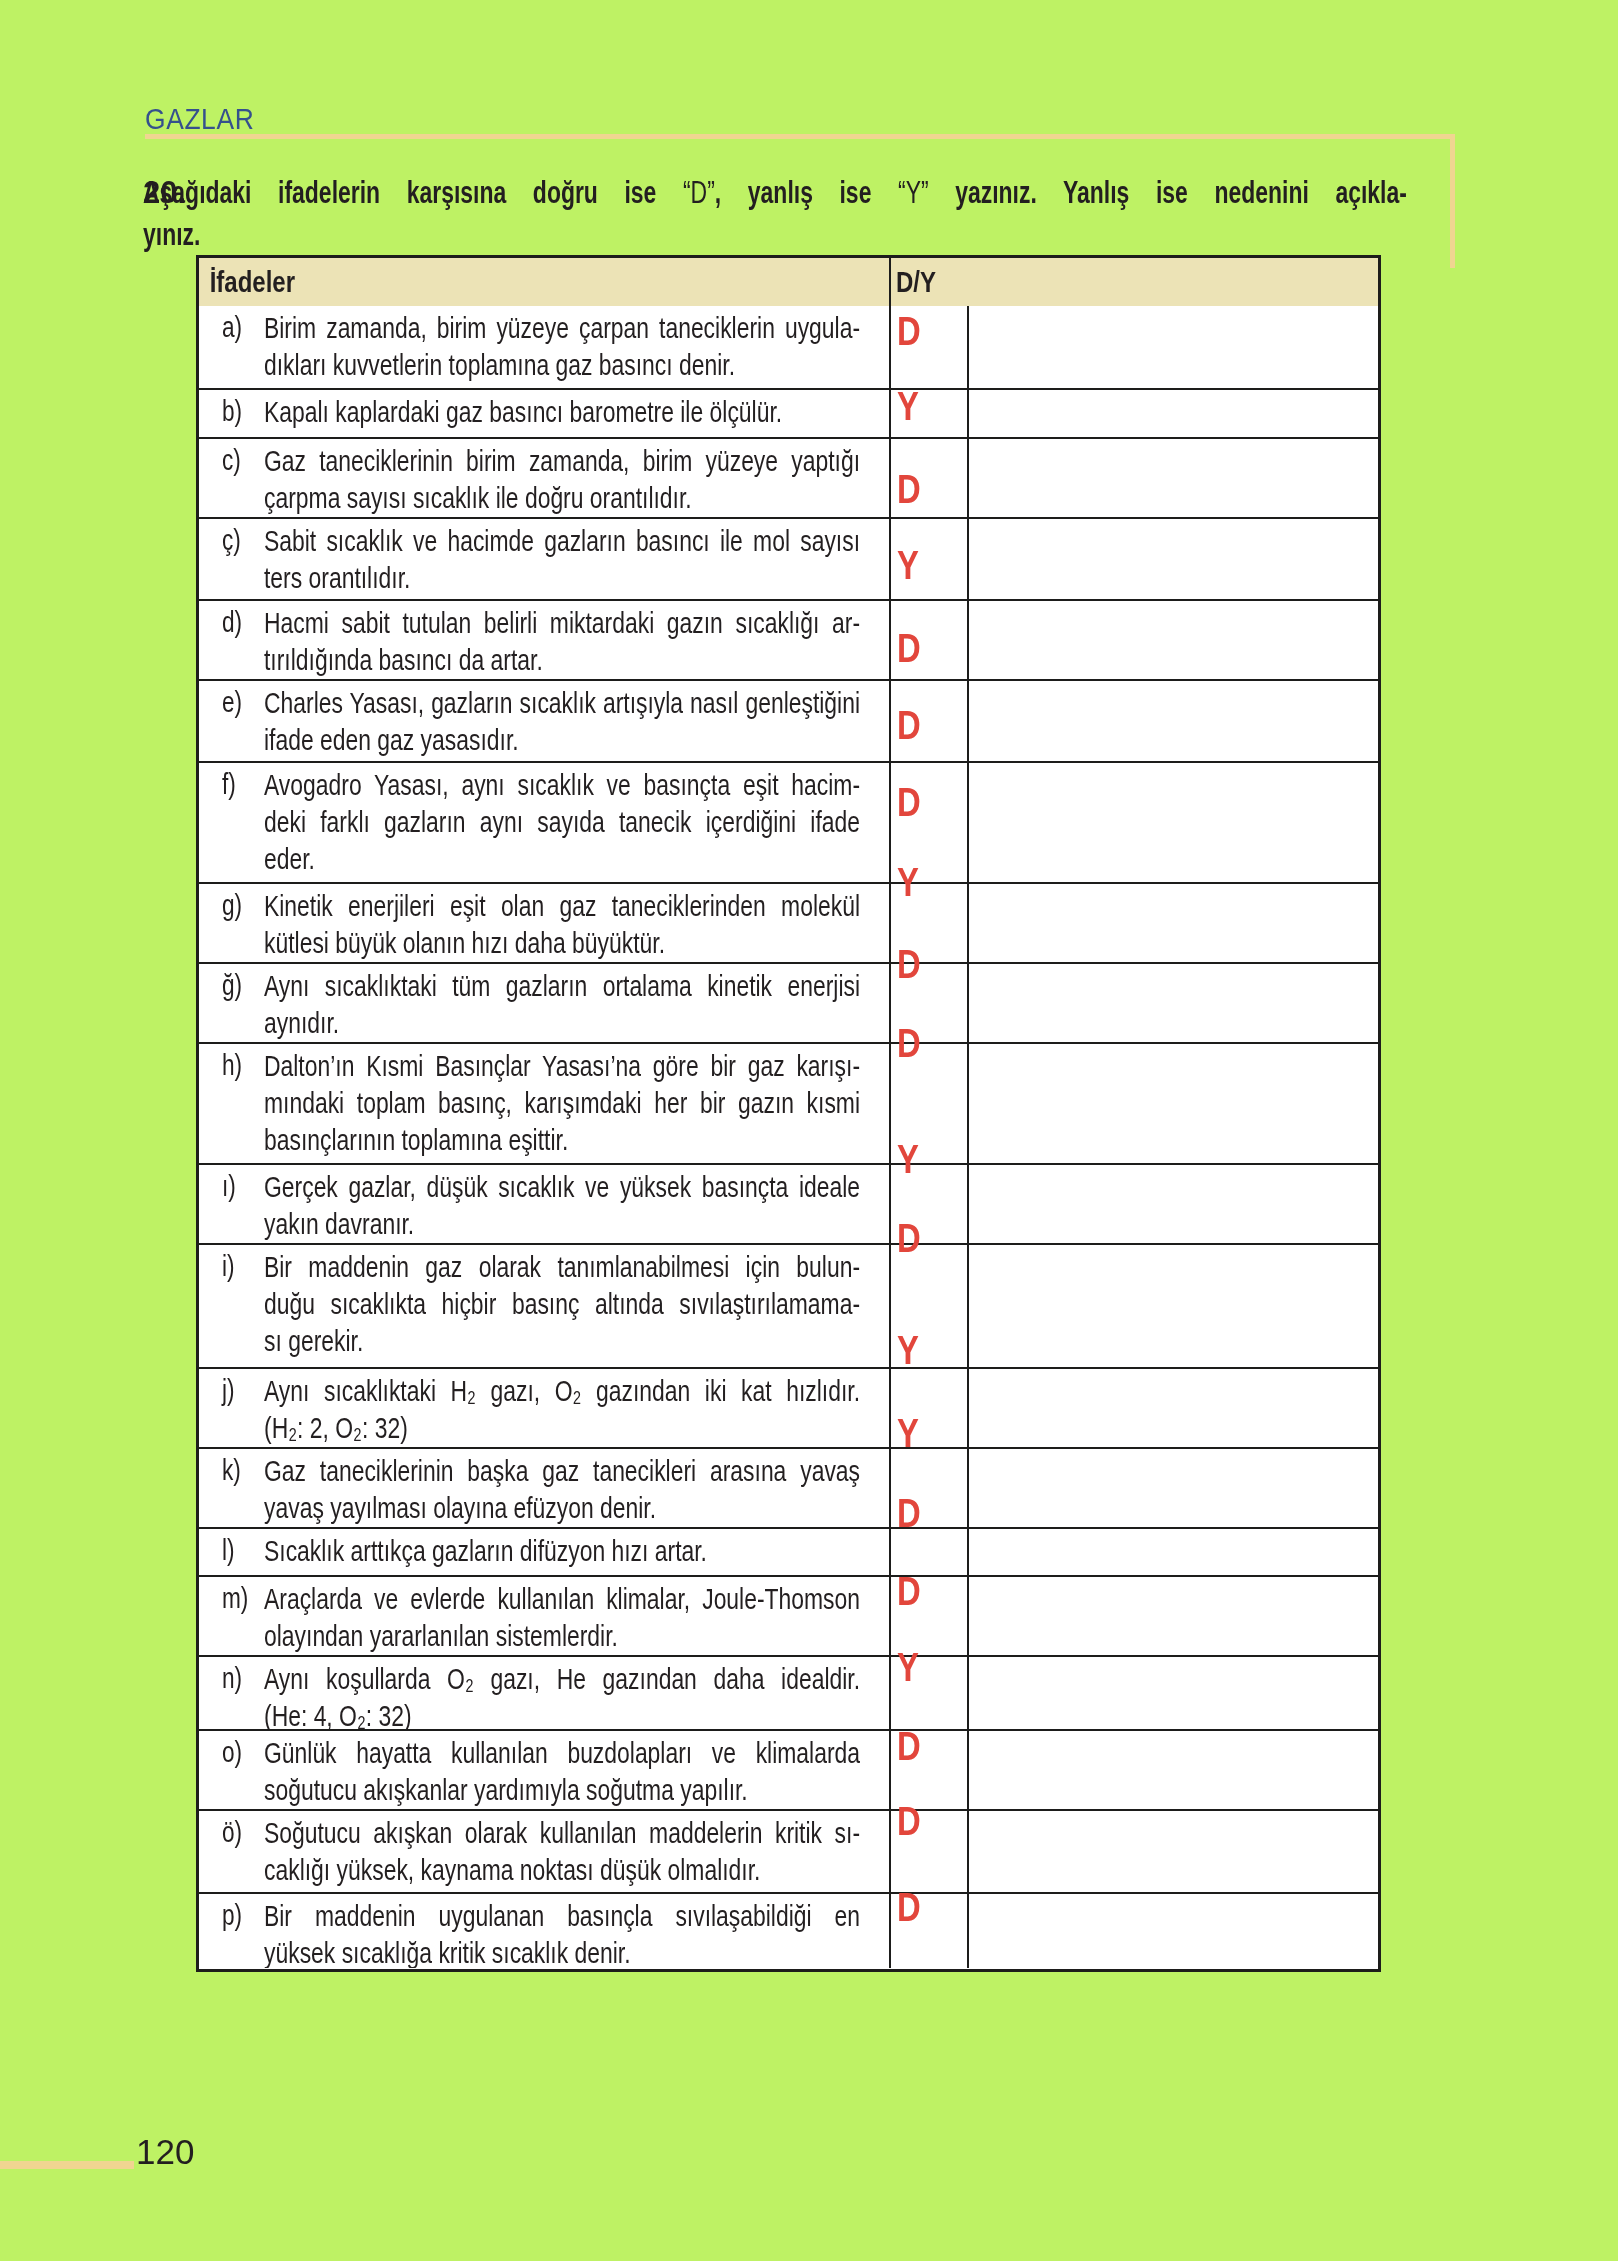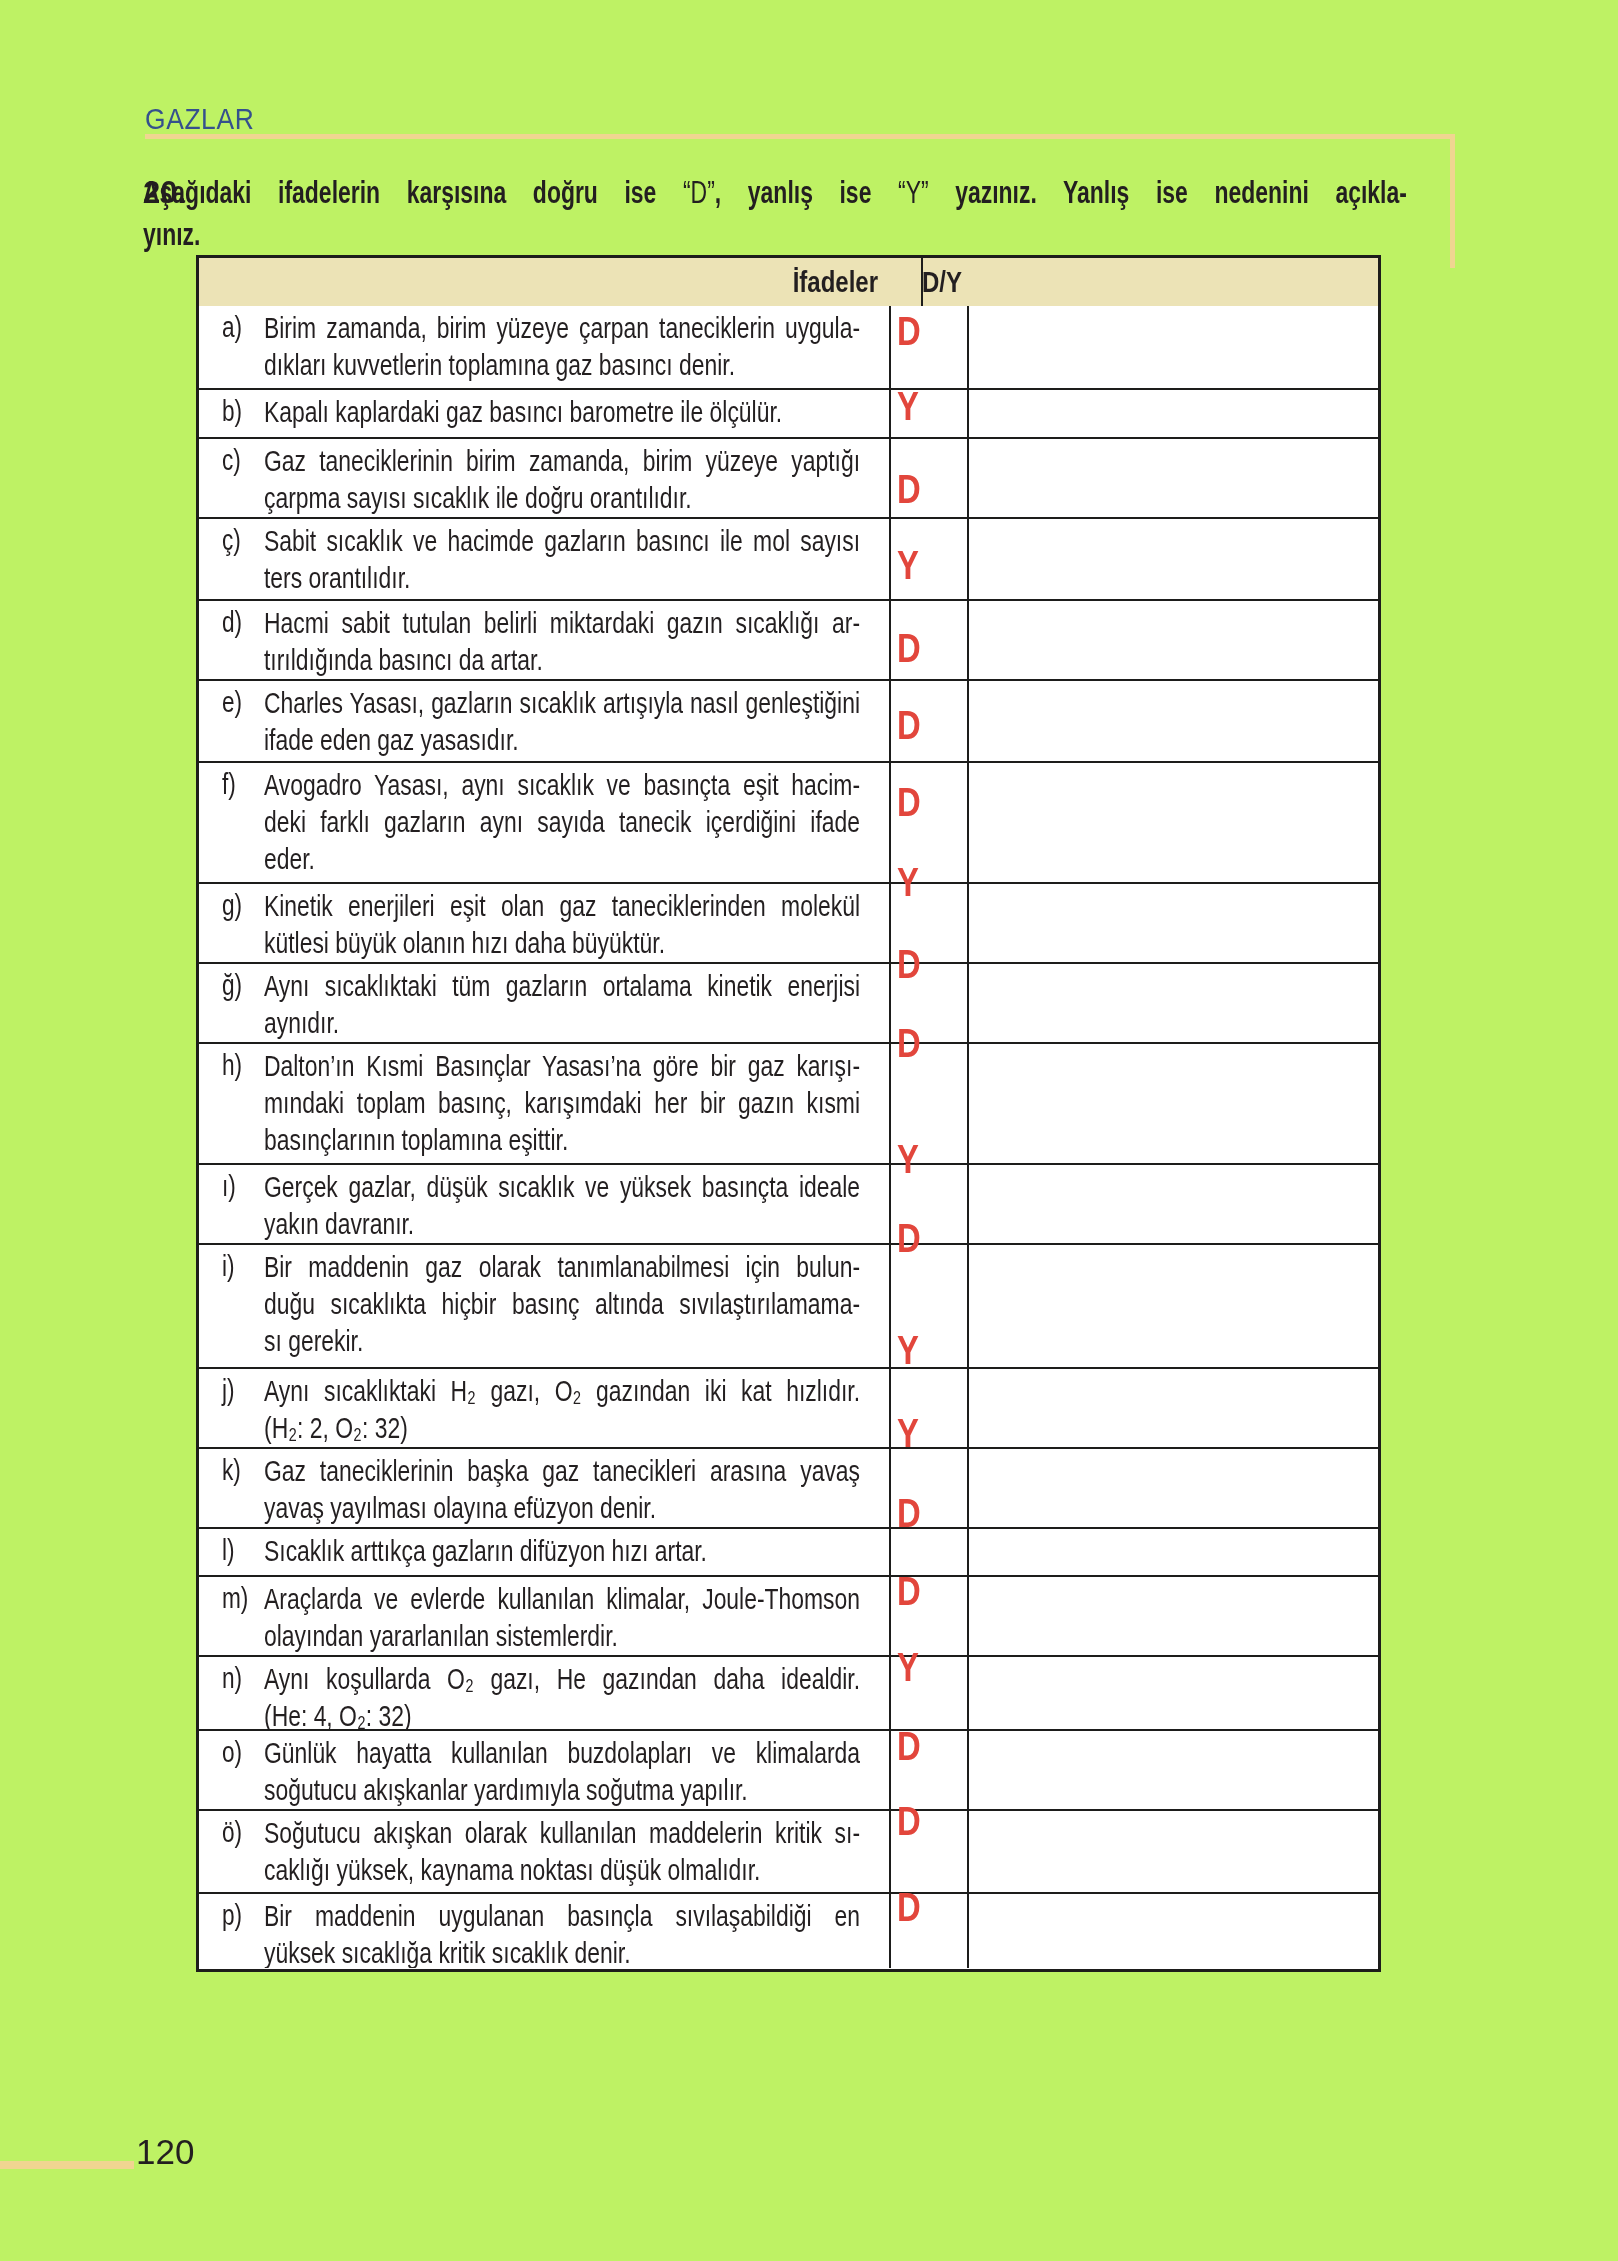--- a/index.html
+++ b/index.html
@@ -54,22 +54,22 @@
     grid-template-columns:690px 78px auto;
     border-top:2.7px solid #1d1d1b;
     box-sizing:border-box;
     overflow:hidden;
   }
   .trow:first-child { border-top:none; }
   .cell { position:relative; box-sizing:border-box; overflow:hidden; }
   .c-dy, .c-reason { border-left:2px solid #1d1d1b; }
   .thead { height:48px; background:#ece3b6; }
   .thead .cell {
-    display:flex; align-items:center; justify-content:flex-end;
-    font-weight:bold; font-size:30px;margin-left:32px;
+    display:flex; align-items:center; justify-content:flex-start;
+    font-weight:bold; font-size:30px;
   }
   .thead .cond { display:inline-block; transform:scaleX(0.8); transform-origin:center center; white-space:nowrap; }
   .c-stmt { padding:3.4px 29px 0 65px; }
   .stmt-label {
     position:absolute; left:23px; top:3.4px;
     font-size:29px; line-height:37px;
     transform:scaleX(0.78); transform-origin:left top;
   }
   .stmt-lines {
     width:131%; transform:scaleX(0.7634); transform-origin:left top;

